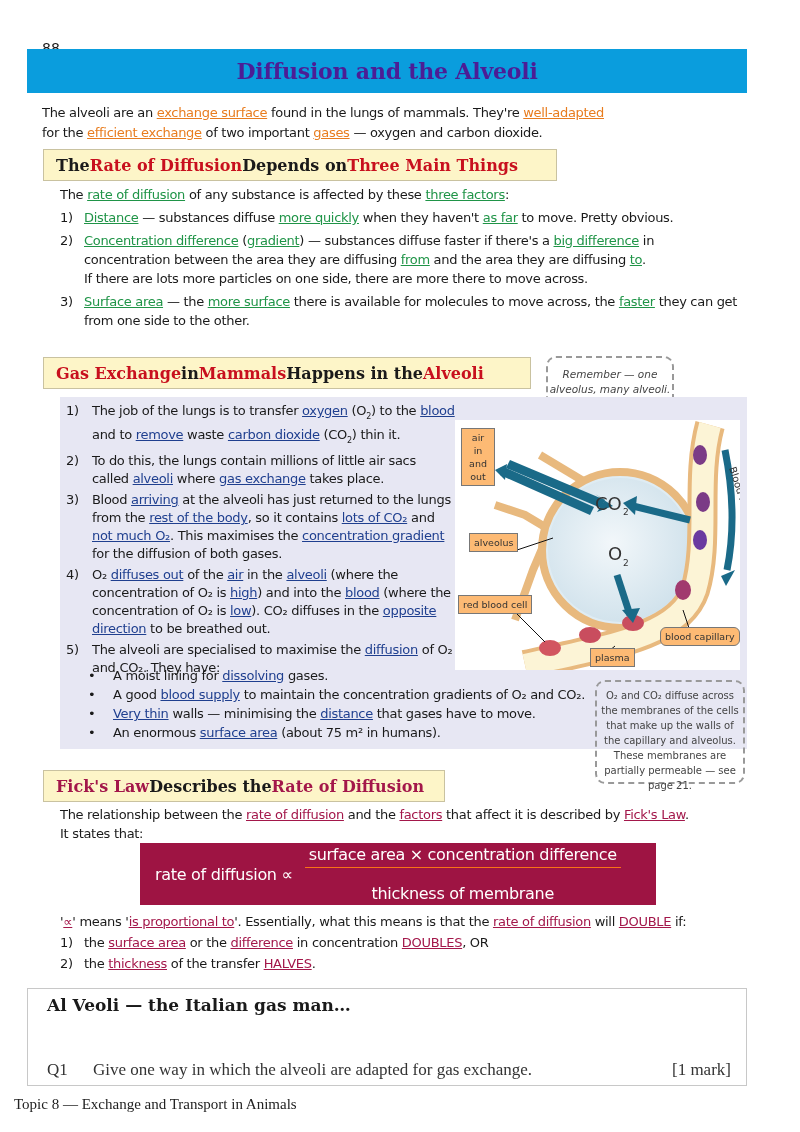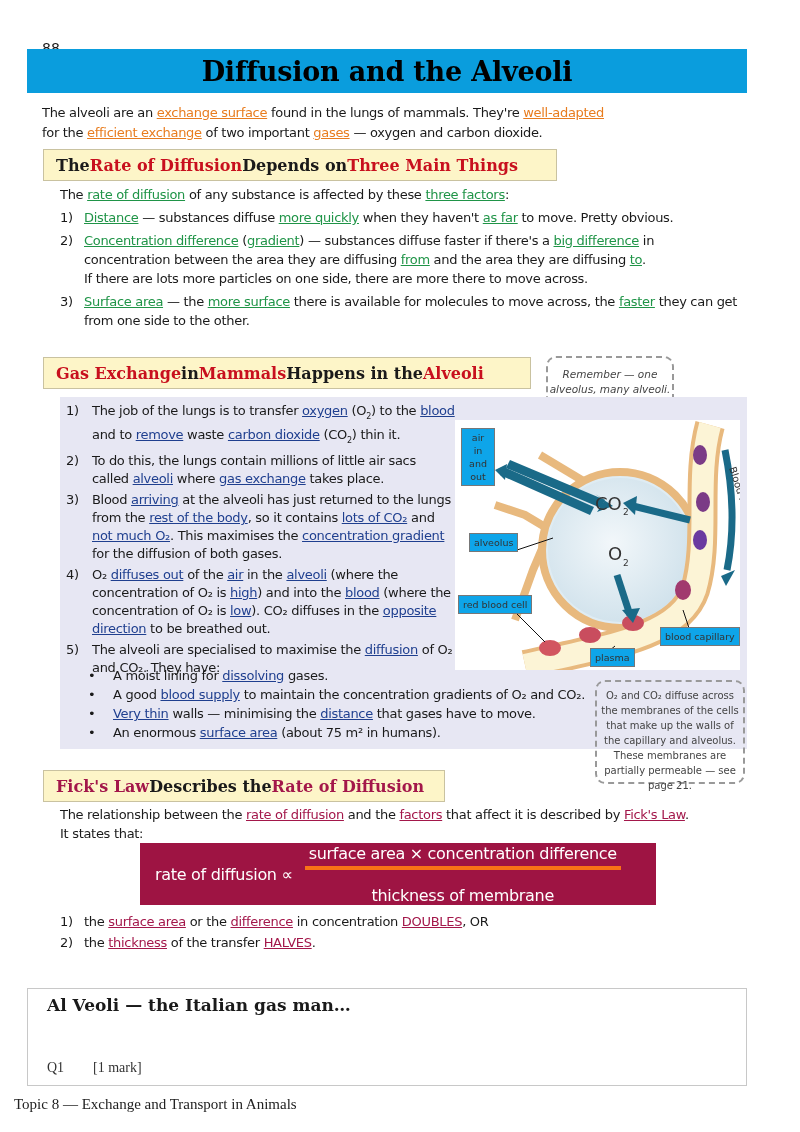--- a/index.html
+++ b/index.html
@@ -5,21 +5,21 @@
   * { box-sizing: border-box; margin: 0; padding: 0; }
   html, body { width: 800px; height: 1132px; background: #ffffff; overflow: hidden; }
   body { position: relative; font-family: "DejaVu Sans", sans-serif; color: #1a1a1a; }
 
   .hand { font-family: "DejaVu Sans", sans-serif; font-size: 13px; letter-spacing: -0.3px; }
 
   #page-number { position: absolute; left: 42px; top: 40px; font-size: 14px; }
 
   #title-bar { position: absolute; left: 27px; top: 49px; width: 720px; height: 44px;
     background: #0a9ddd; display: flex; align-items: center; justify-content: center; }
-  #title-bar h1 { color: #000000; font-family: "DejaVu Serif", serif; font-weight: bold; font-size: 27px; letter-spacing: -0.2px; }
+  #title-bar h1 { color: #4c1d95; font-family: "DejaVu Serif", serif; font-weight: bold; font-size: 22px; letter-spacing: -0.2px; }
 
   .intro { position: absolute; left: 42px; top: 103px; width: 700px; line-height: 20px; }
 
   .u-orange { color: #e87c1e; text-decoration: underline; }
   .u-green { color: #1f9447; text-decoration: underline; }
   .u-blue { color: #1f3f8f; text-decoration: underline; }
   .u-maroon { color: #a3174a; text-decoration: underline; }
 
   .section-head { position: absolute; background: #fdf5c8; border: 1px solid #c9c2a0;
     font-family: "DejaVu Serif", serif; font-weight: bold; font-size: 16px; color: #1a1a1a;
@@ -42,44 +42,44 @@
 
   #gas-panel { position: absolute; left: 60px; top: 397px; width: 687px; height: 352px; background: #e7e7f3; }
   .gas-list { position: absolute; left: 66px; top: 402px; width: 390px; line-height: 18px; }
   .gas-list .row { display: flex; margin-bottom: 3px; }
   .gas-list .num { width: 26px; flex-shrink: 0; }
   .bullets { position: absolute; left: 88px; top: 666px; width: 510px; line-height: 19px; }
   .bullets .b { display: flex; }
   .bullets .dot { width: 25px; flex-shrink: 0; }
 
   #diagram { position: absolute; left: 455px; top: 420px; width: 285px; height: 250px; background: #fff; }
-  .d-label { position: absolute; background: #0ea5e9; border: 1px solid #777; font-size: 9.5px;
+  .d-label { position: absolute; background: #fdba74; border: 1px solid #777; font-size: 9.5px;
     color: #333; text-align: center; line-height: 13px; padding: 2px 4px; }
 
   #membrane-note { position: absolute; left: 595px; top: 680px; width: 150px; height: 104px;
     border: 2px dashed #999; border-radius: 10px; font-size: 10px; color: #444;
     text-align: center; line-height: 15px; padding-top: 6px; }
 
   .sec3 { left: 43px; top: 770px; width: 402px; }
   .fick-body { position: absolute; left: 60px; top: 805px; width: 690px; line-height: 19px; }
   #formula { position: absolute; left: 140px; top: 843px; width: 516px; height: 62px; background: #9e1443;
     color: #fff; display: flex; align-items: center; font-size: 16px; }
   #formula .lhs { margin-left: 15px; margin-right: 12px; }
   #formula .frac { display: flex; flex-direction: column; align-items: center; }
-  #formula .numer { padding: 0 4px 3px; border-bottom: 4px solid #f97316; }
+  #formula .numer { padding: 0 4px 3px; border-bottom: 1px solid #f97316; }
   #formula .denom { padding-top: 16px; }
 
   .fick-after { position: absolute; left: 60px; top: 911px; width: 690px; line-height: 21px; }
   .fick-after .row { display: flex; }
   .fick-after .num { width: 24px; flex-shrink: 0; }
 
   #question-box { position: absolute; left: 27px; top: 988px; width: 720px; height: 98px; border: 1.5px solid #c8c8c8; }
   #question-box h2 { position: absolute; left: 19px; top: 6px; font-family: "DejaVu Serif", serif; font-size: 17px; font-weight: bold; }
   #question-box .qtext { position: absolute; left: 19px; top: 31px; width: 690px; font-family: "Liberation Serif", serif; font-size: 13.5px; line-height: 18px; color: #333; }
-  #question-box .qline { position: absolute; left: 19px; top: 71px; width: 684px; display: flex; font-family: "Liberation Serif", serif; font-size: 14px; color: #333; }
+  #question-box .qline { position: absolute; left: 19px; top: 71px; width: 684px; display: flex; font-family: "Liberation Serif", serif; font-size: 17px; color: #333; }
   .qline .qn { width: 46px; }
   .qline .qq { flex: 1; }
 
   #footer { position: absolute; left: 14px; top: 1096px; font-family: "Liberation Serif", serif; font-size: 15px; color: #222; }
   sub { font-size: 8px; }
 </style>
 </head>
 <body>
 
 <div id="page-number">88</div>
@@ -220,21 +220,21 @@
     <text x="140" y="90" font-family="DejaVu Sans, sans-serif" font-size="18" fill="#333">CO</text>
     <text x="168" y="95" font-family="DejaVu Sans, sans-serif" font-size="9" fill="#333">2</text>
     <text x="153" y="140" font-family="DejaVu Sans, sans-serif" font-size="18" fill="#333">O</text>
     <text x="168" y="146" font-family="DejaVu Sans, sans-serif" font-size="9" fill="#333">2</text>
     <text x="0" y="0" transform="translate(274 48) rotate(72)" font-family="DejaVu Sans, sans-serif" font-size="10" fill="#333">Blood from body</text>
   </svg>
   <div class="d-label" style="left:6px; top:8px; width:34px;">air in and out</div>
   <div class="d-label" style="left:14px; top:113px;">alveolus</div>
   <div class="d-label" style="left:3px; top:175px;">red blood cell</div>
   <div class="d-label" style="left:135px; top:228px;">plasma</div>
-  <div class="d-label" style="left:205px; top:207px;">blood capillary</div>
+  <div class="d-label" style="left:205px; top:207px;border-radius:6px;">blood capillary</div>
 </div>
 
 <div id="membrane-note">O₂ and CO₂ diffuse across the membranes of the cells that make up the walls of the capillary and alveolus.  These membranes are partially permeable — see page 21.</div>
 
 <div class="section-head sec3">
   <span class="maroon-h">Fick's Law</span>
     <span> Describes the </span>
     <span class="maroon-h">Rate of Diffusion</span>
 </div>
 
@@ -244,31 +244,33 @@
 
 <div id="formula" class="hand">
   <span class="lhs">rate of diffusion ∝</span>
   <span class="frac">
     <span class="numer">surface area × concentration difference</span>
     <span class="denom">thickness of membrane</span>
   </span>
 </div>
 
 <div class="fick-after hand">
+  <div><span>'</span><span class="u-maroon">∝</span><span>' means '</span><span class="u-maroon">is proportional to</span><span>'.  Essentially, what this means is that the </span><span class="u-maroon">rate of diffusion</span><span> will </span><span class="u-maroon">DOUBLE</span><span> if:</span></div>
   <div class="row">
       <span class="num">1)</span>
       <span><span>the </span><span class="u-maroon">surface area</span><span> or the </span><span class="u-maroon">difference</span><span> in concentration </span><span class="u-maroon">DOUBLES</span><span>, OR</span></span>
     </div>
   <div class="row">
       <span class="num">2)</span>
       <span><span>the </span><span class="u-maroon">thickness</span><span> of the transfer </span><span class="u-maroon">HALVES</span><span>.</span></span>
     </div>
 </div>
 
 <div id="question-box">
   <h2>Al Veoli — the Italian gas man…</h2>
   <div class="qline">
     <span class="qn">Q1</span>
+    <span class="qq">Give one way in which the alveoli are adapted for gas exchange.</span>
     <span>[1 mark]</span>
   </div>
 </div>
 
 <div id="footer">Topic 8 — Exchange and Transport in Animals</div>
 
 </body></html>

